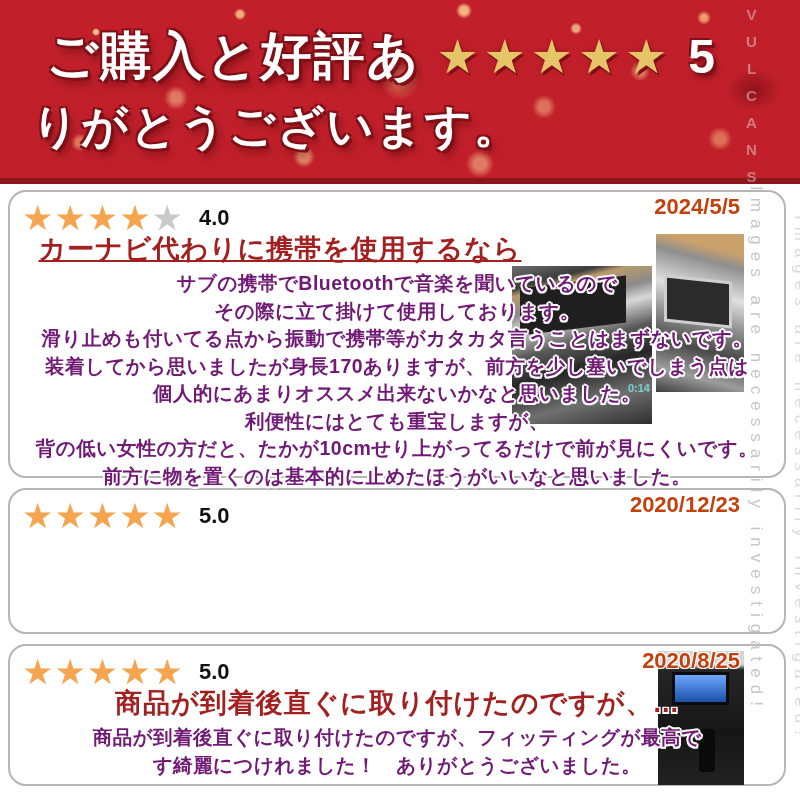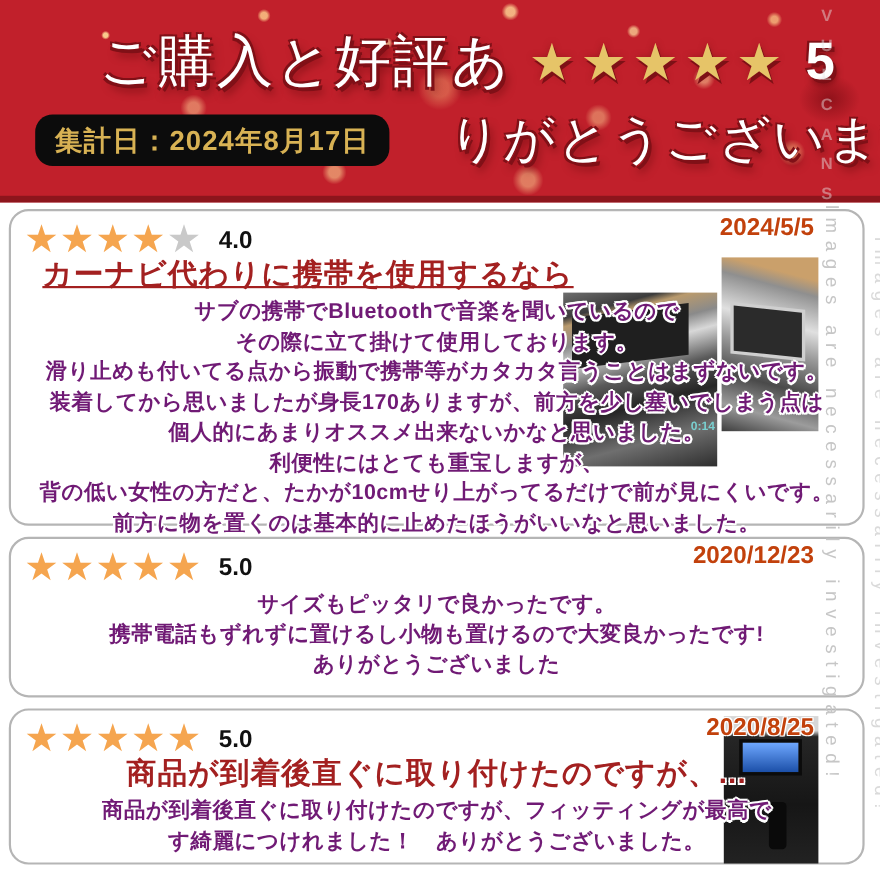--- a/index.html
+++ b/index.html
@@ -19,22 +19,22 @@
       radial-gradient(circle at 50% 45%, rgba(255,200,130,.35) 0 8px, rgba(255,200,130,0) 20px),
       radial-gradient(circle at 68% 60%, rgba(255,215,150,.45) 0 5px, rgba(255,215,150,0) 12px),
       radial-gradient(circle at 80% 40%, rgba(255,220,160,.5) 0 4px, rgba(255,220,160,0) 10px),
       radial-gradient(circle at 10% 80%, rgba(255,210,140,.5) 0 4px, rgba(255,210,140,0) 9px),
       radial-gradient(circle at 38% 88%, rgba(255,220,150,.55) 0 5px, rgba(255,220,150,0) 11px),
       radial-gradient(circle at 60% 92%, rgba(255,215,150,.5) 0 6px, rgba(255,215,150,0) 14px),
       radial-gradient(circle at 90% 78%, rgba(255,210,140,.45) 0 5px, rgba(255,210,140,0) 12px),
       #c1202b;
     border-bottom:6px solid #8d151c;}
   .h-line1{position:absolute;top:22px;left:46px;display:flex;align-items:center;gap:16px;white-space:nowrap;}
-  .h-text{font-size:51px;font-weight:400;color:#fff;letter-spacing:2px;
-    text-shadow:3px 3px 0 #801017,-2px -2px 0 #801017,2px -2px 0 #801017,-2px 2px 0 #801017,4px 6px 8px rgba(70,0,0,.55);margin-left:44px;}
+  .h-text{font-size:51px;font-weight:700;color:#fff;letter-spacing:2px;
+    text-shadow:3px 3px 0 #801017,-2px -2px 0 #801017,2px -2px 0 #801017,-2px 2px 0 #801017,4px 6px 8px rgba(70,0,0,.55);}
   .h-stars{font-size:47px;color:#e6c468;letter-spacing:5px;line-height:1;
     text-shadow:2px 3px 0 #7e1016,0 0 6px rgba(120,20,20,.5);}
   .h-score{font-size:48px;font-weight:800;color:#fff;
     text-shadow:3px 3px 0 #801017,-2px -2px 0 #801017,3px 5px 6px rgba(70,0,0,.5);}
   .h-line2{position:absolute;top:96px;left:32px;display:flex;align-items:center;gap:10px;white-space:nowrap;}
   .badge{background:#0c0c0c;color:#d8b254;font-size:25px;font-weight:700;
          padding:7px 18px;border-radius:16px;letter-spacing:1px;}
   .h-text2{font-size:46px;}
   .brand{position:absolute;top:6px;right:40px;writing-mode:vertical-rl;text-orientation:upright;
          color:rgba(230,230,230,.45);font-size:15px;letter-spacing:10px;font-weight:700;z-index:3;}
@@ -90,21 +90,20 @@
 
 <div class="page">
 
   <div class="header">
     <div class="h-line1">
       <span class="h-text">ご購入と好評あ</span>
       <span class="h-stars">★★★★★</span>
       <span class="h-score">5</span>
     </div>
     <div class="h-line2">
-      <span class="badge">集計日：2024年8月17日</span>
       <span class="h-text h-text2">りがとうございます。</span>
     </div>
     <span class="brand">VULCANS</span>
     <span class="logo-blob"></span>
   </div>
 
   <span class="watermark">Images are necessarily investigated!</span>
   <span class="watermark edge">Images are necessarily investigated!</span>
 
   <div class="cards">
@@ -129,23 +128,20 @@
       </div>
       <div class="photo photo2"></div>
     </div>
 
     <div class="card card2">
       <div class="stars-row">
         <span class="stars"><span class="star-filled">★★★★★</span><span class="star-empty"></span></span>
         <span class="rating">5.0</span>
       </div>
       <span class="date">2020/12/23</span>
-      <div class="body">サイズもピッタリで良かったです。
-携帯電話もずれずに置けるし小物も置けるので大変良かったです!
-ありがとうございました</div>
     </div>
 
     <div class="card card3">
       <div class="stars-row">
         <span class="stars"><span class="star-filled">★★★★★</span><span class="star-empty"></span></span>
         <span class="rating">5.0</span>
       </div>
       <span class="date">2020/8/25</span>
       <div class="title">商品が到着後直ぐに取り付けたのですが、...</div>
       <div class="body">商品が到着後直ぐに取り付けたのですが、フィッティングが最高で

